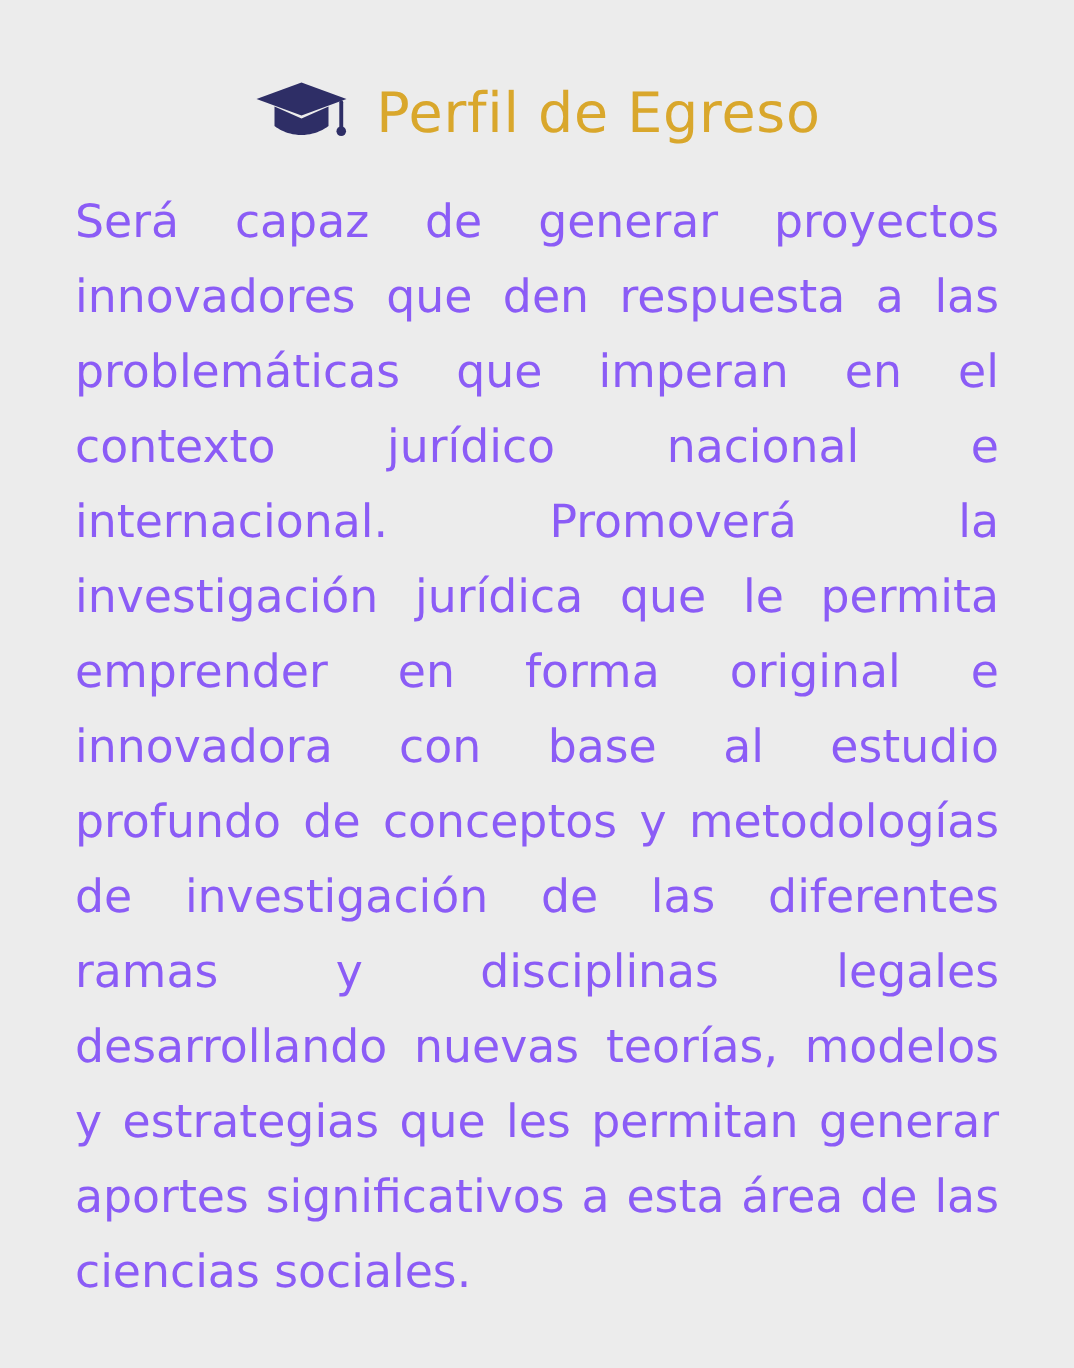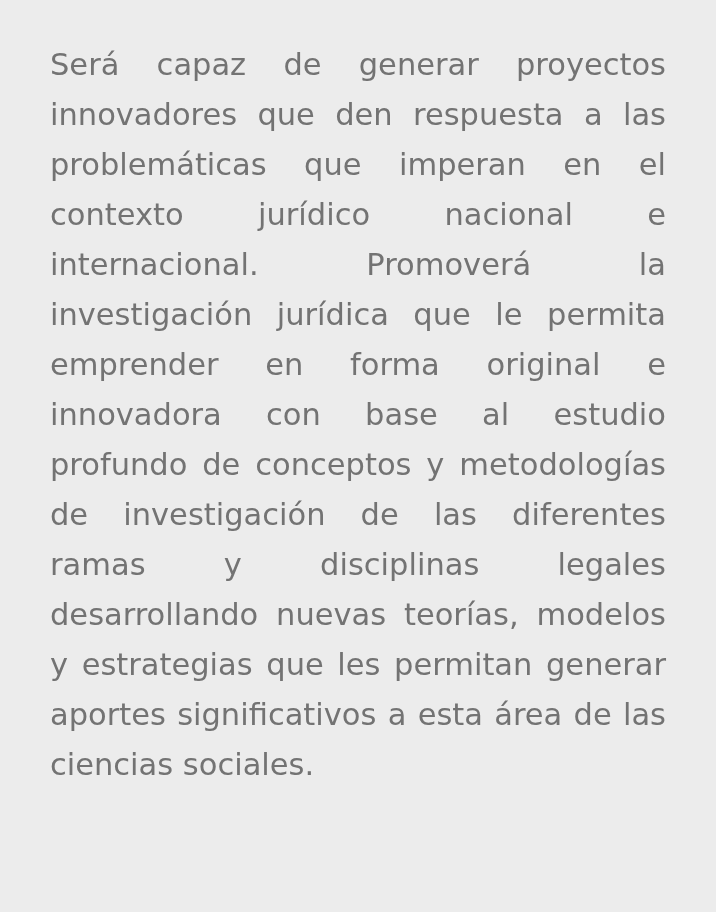--- a/index.html
+++ b/index.html
@@ -41,30 +41,41 @@
     font-weight: 400;
     color: #d9a72c;
     letter-spacing: 0.5px;
     line-height: 1;
     white-space: nowrap;
   }
   .body-text {
     font-family: "DejaVu Sans", sans-serif;
     font-size: 30.5px;
     line-height: 50px;
-    color: #737373;
+    color: #8b5cf6;
     text-align: justify;
     text-justify: inter-word;
     word-spacing: 0px;
     margin: 0;
     padding: 0 2px;
     hyphens: none;
   }
 </style>
 </head>
 <body>
 
 <div class="card">
 
+  <div class="header">
+    <span class="cap-icon-wrap">
+      <svg class="cap-icon" viewBox="0 0 64 48" xmlns="http://www.w3.org/2000/svg" aria-hidden="true">
+        <path d="M32 4 L62 15 L32 26 L2 15 Z" fill="#2e2e66"></path>
+        <path d="M14 20 L14 33 C14 33 21 39 32 39 C43 39 50 33 50 33 L50 20 L32 28 Z" fill="#2e2e66"></path>
+        <path d="M58.5 17.2 L58.5 34" stroke="#2e2e66" stroke-width="2.6" fill="none" stroke-linecap="round"></path>
+        <circle cx="58.5" cy="36.5" r="3.2" fill="#2e2e66"></circle>
+      </svg>
+    </span>
+    <h1 class="header-title">Perfil de Egreso</h1>
+  </div>
 
   <p class="body-text">Será capaz de generar proyectos innovadores que den respuesta a las problemáticas que imperan en el contexto jurídico nacional e internacional. Promoverá la investigación jurídica que le permita emprender en forma original e innovadora con base al estudio profundo de conceptos y metodologías de investigación de las diferentes ramas y disciplinas legales desarrollando nuevas teorías, modelos y estrategias que les permitan generar aportes significativos a esta área de las ciencias sociales.</p>
 
 </div>
 
 </body></html>

